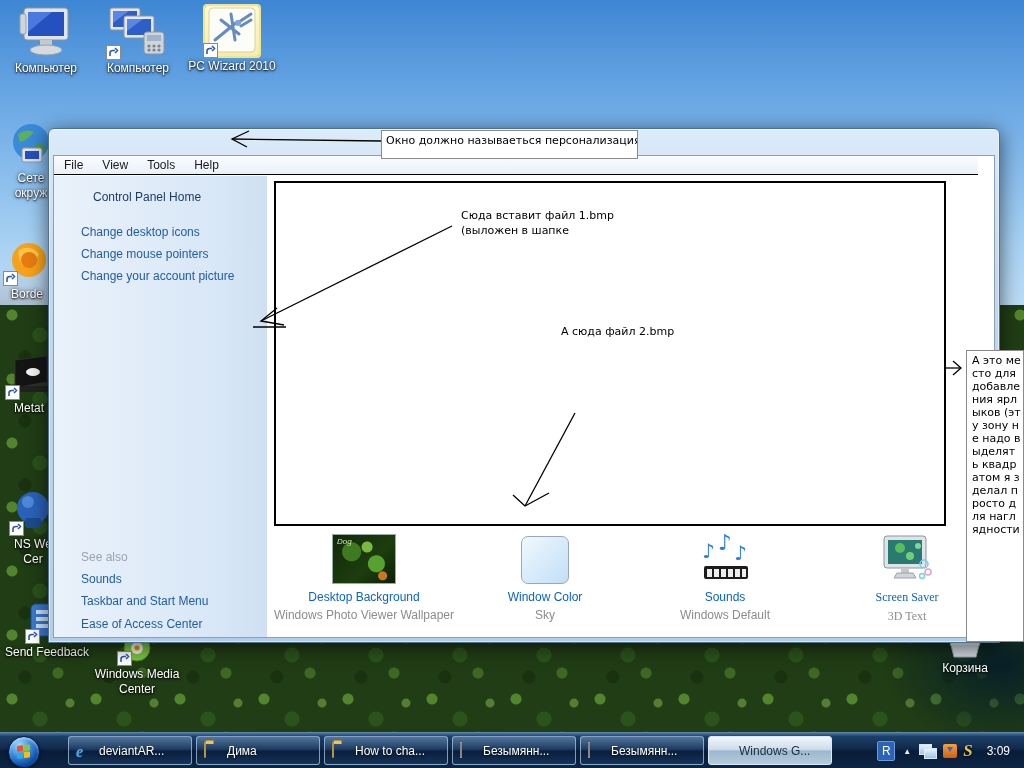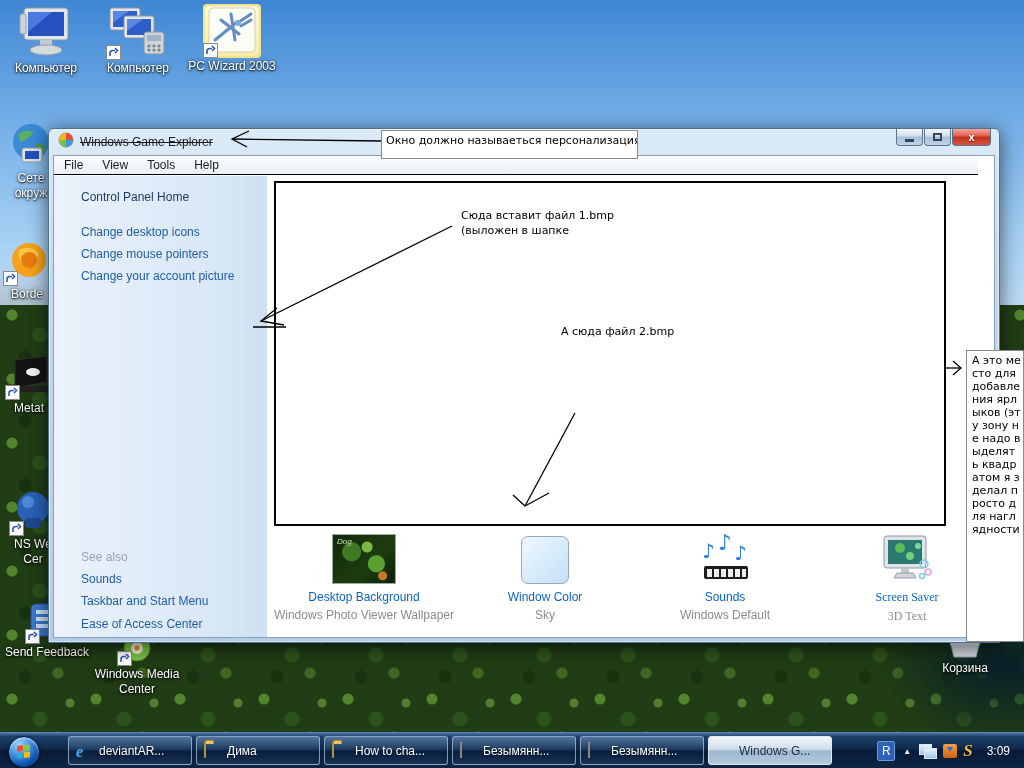--- a/index.html
+++ b/index.html
@@ -44,21 +44,21 @@
   .glyph-max{width:9px;height:8px;border:2px solid #30465c;box-sizing:border-box;}
   .win-body{position:absolute;left:4px;right:4px;top:26px;bottom:4px;background:#fff;
     border:1px solid #8aa0b8;box-sizing:border-box;}
   .menubar{position:absolute;left:0;right:16px;top:0;height:19px;
     background:linear-gradient(180deg,#fafcfe,#eaf1f9);border-bottom:1px solid #000;
     display:flex;align-items:center;font-size:12px;color:#1a1a1a;padding-left:10px;box-sizing:border-box;}
   .menubar span{margin-right:19px;}
   .sidebar{position:absolute;left:0;top:20px;width:213px;bottom:0;
     background:linear-gradient(90deg,#eaf2fb 0%,#d7e6f6 80%,#cfe0f3 100%);}
   .sb-item{position:absolute;left:27px;font-size:12px;white-space:nowrap;}
-  .sb-home{color:#1c3c68;}
+  .sb-home{color:#1c3c68;margin-left:12px;}
   .sb-link{color:#1f5da8;cursor:pointer;}
   .sb-gray{color:#9aa4ae;}
   
   .panel{position:absolute;left:220px;top:25px;width:672px;height:345px;background:#fff;
     border:1px solid #000;outline:1px solid #000;outline-offset:-2px;box-sizing:border-box;}
   .note{position:absolute;font-size:11px;line-height:14px;color:#000;font-family:"DejaVu Sans",sans-serif;}
   
   .brow-item{position:absolute;top:378px;width:184px;text-align:center;}
   .brow-label{font-size:12px;color:#0a64c8;cursor:pointer;margin-top:6px;}
   .brow-sub{font-size:12px;color:#8c8c8c;margin-top:4px;}
@@ -175,21 +175,21 @@
         <rect x="4" y="2" width="46" height="44" rx="4" fill="#fcfdf6" stroke="#d9d2a0"></rect>
         <path d="M10 34 L32 16 M16 14 L34 28 M26 8 L30 34 M34 16 L46 8 M36 20 L46 14" stroke="#4a78b8" stroke-width="3" fill="none" stroke-linecap="round" opacity="0.85"></path>
         <circle cx="33" cy="17" r="3" fill="#7aa8d8"></circle>
       </svg>
       <span class="shortcut">
         <svg width="11" height="11" viewBox="0 0 11 11">
             <path d="M2 9 L2 6 Q2 3.5 5 3.5 L7 3.5 M7 1 L9.5 3.5 L7 6" fill="none" stroke="#2a5bb8" stroke-width="1.6"></path>
           </svg>
       </span>
     </div>
-    <div>PC Wizard 2003</div>
+    <div>PC Wizard 2010</div>
   </div>
 
   <div class="dicon" style="left:-14px;top:122px;width:90px;">
     <div class="img" style="width:46px;height:46px;">
       <svg width="46" height="46" viewBox="0 0 46 46">
         <circle cx="23" cy="20" r="18" fill="#3a8ad8"></circle>
         <path d="M10 12 Q18 6 26 10 Q20 18 12 20 Z" fill="#5ab060"></path>
         <path d="M28 22 Q36 20 38 28 Q30 34 26 30 Z" fill="#4a9a50"></path>
         <rect x="14" y="26" width="20" height="14" rx="2" fill="#dfe4e9" stroke="#8d949c"></rect>
         <rect x="17" y="29" width="14" height="8" fill="#2450c0"></rect>
@@ -286,41 +286,20 @@
     <div class="img" style="width:40px;height:20px;">
       <svg width="40" height="20" viewBox="0 0 40 20">
         <ellipse cx="20" cy="6" rx="15" ry="5" fill="#e8ecf0" stroke="#98a2ac"></ellipse>
         <path d="M6 7 L9 19 L31 19 L34 7" fill="#cfd6dd" stroke="#98a2ac"></path>
       </svg>
     </div>
     <div>Корзина</div>
   </div>
 
   <div class="win">
-    <div class="titlebar">
-      <span>
-        <svg width="16" height="16" viewBox="0 0 16 16">
-          <circle cx="8" cy="8" r="7" fill="#e8e8e8" stroke="#888"></circle>
-          <path d="M8 1 A7 7 0 0 1 15 8 L8 8 Z" fill="#e84c3d"></path>
-          <path d="M1 8 A7 7 0 0 1 8 1 L8 8 Z" fill="#f5b80c"></path>
-          <path d="M8 15 A7 7 0 0 1 1 8 L8 8 Z" fill="#7ac143"></path>
-          <path d="M15 8 A7 7 0 0 1 8 15 L8 8 Z" fill="#3b99e0"></path>
-        </svg>
-      </span>
-      <span class="title">Windows Game Explorer</span>
-      <div class="caption-btns">
-        <div class="cbtn">
-            <div class="glyph-min"></div>
-          </div>
-        <div class="cbtn">
-            <div class="glyph-max"></div>
-          </div>
-        <div class="cbtn close">x</div>
-      </div>
-    </div>
 
     <div class="win-body">
       <div class="menubar">
         <span>File</span>
         <span>View</span>
         <span>Tools</span>
         <span>Help</span>
       </div>
 
       <div class="sidebar">

